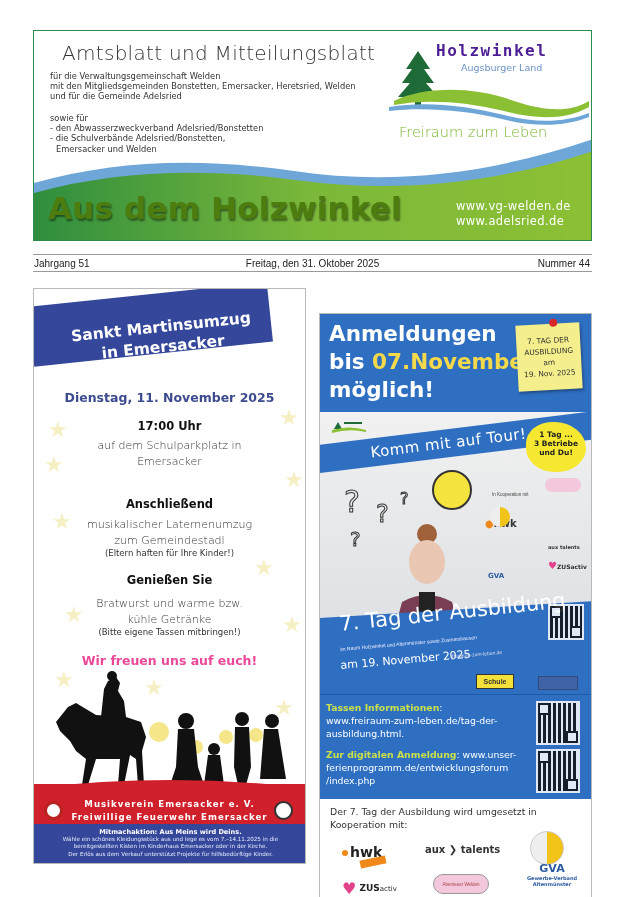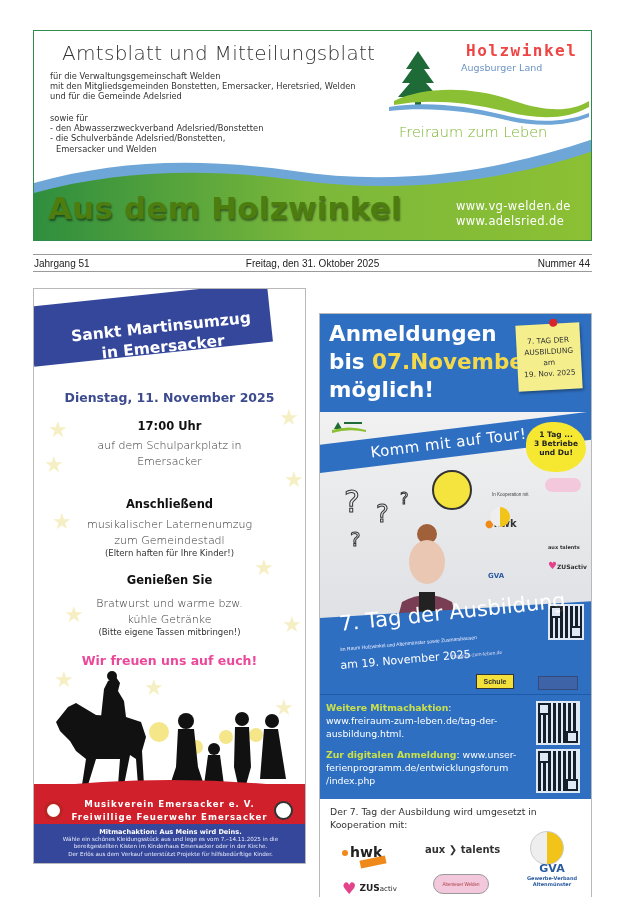--- a/index.html
+++ b/index.html
@@ -16,22 +16,22 @@
     font-family: "DejaVu Sans", sans-serif; font-weight: 300; font-size: 20px;
     color: #333; letter-spacing: 0.3px;
   }
   .mast-sub {
     position: absolute; left: 16px; top: 40px; font-size: 8.3px; line-height: 10.2px; color: #333;
     font-family: "DejaVu Sans", sans-serif;
   }
   .mast-sub2 { top: 82px; }
   .mast-logo { position: absolute; left: 350px; top: 0; width: 209px; height: 120px; }
   .logo-name {
-    position: absolute; left: 82px; top: 10px; font-family: "DejaVu Sans Mono", monospace; font-weight: bold;
-    font-size: 16px; color: #ef4444; letter-spacing: 1.5px;
+    position: absolute; left: 52px; top: 10px; font-family: "DejaVu Sans Mono", monospace; font-weight: bold;
+    font-size: 16px; color: #4c1d95; letter-spacing: 1.5px;
   }
   .logo-region {
     position: absolute; left: 77px; top: 31px; font-size: 9.5px; color: #6b93c4; font-family: "DejaVu Sans", sans-serif;
   }
   .logo-slogan {
     position: absolute; left: 15px; top: 93px; font-size: 14.5px; color: #7ab52e; font-family: "DejaVu Sans", sans-serif; font-weight: 300;
   }
   .mast-band { position: absolute; left: 0; top: 100px; width: 559px; height: 111px; }
   .mast-band svg { position: absolute; left: 0; top: 0; }
   .mast-big {
@@ -381,21 +381,21 @@
   <div class="tag-title">7. Tag der Ausbildung</div>
   <div class="tag-sub">im Raum Holzwinkel und Altenmünster sowie Zusmarshausen</div>
   <div class="tag-date">am 19. November 2025</div>
   <div class="tag-url">freiraum-zum-leben.de</div>
   <div class="qr" style="left:228px;top:290px;width:36px;height:36px"></div>
   <div class="schule">Schule</div>
   <div class="bus"></div>
 
   <div class="info-band"></div>
   <div class="info-text">
-    <div><span class="info-lab">Weitere Mitmachaktion</span><span>:</span></div>
+    <div><span class="info-lab">Tassen Informationen</span><span>:</span></div>
     <div>
       <div>www.freiraum-zum-leben.de/tag-der-</div>
       <div>ausbildung.html.</div>
     </div>
     <div class="info-gap"></div>
     <div><span class="info-lab">Zur digitalen Anmeldung</span><span>: www.unser-</span></div>
     <div>
       <div>ferienprogramm.de/entwicklungsforum</div>
       <div>/index.php</div>
     </div>

